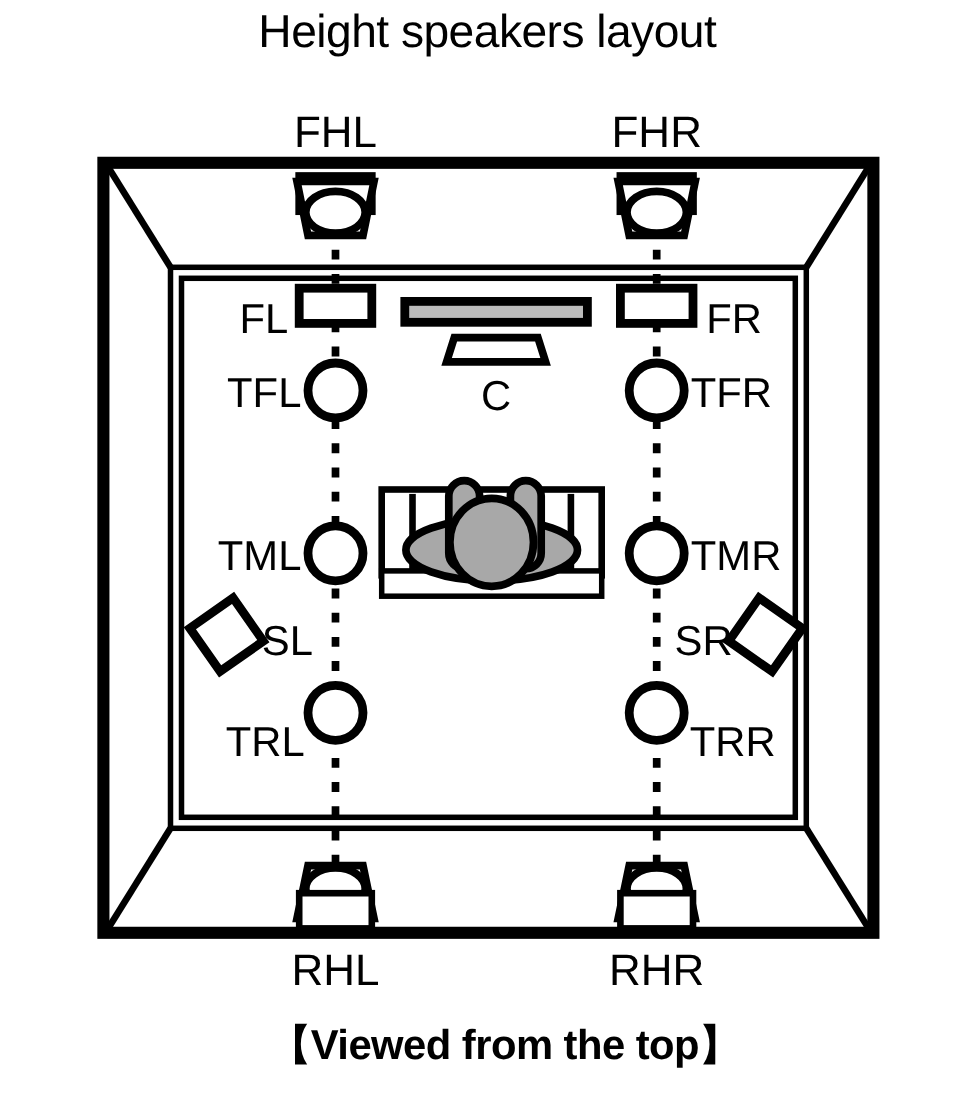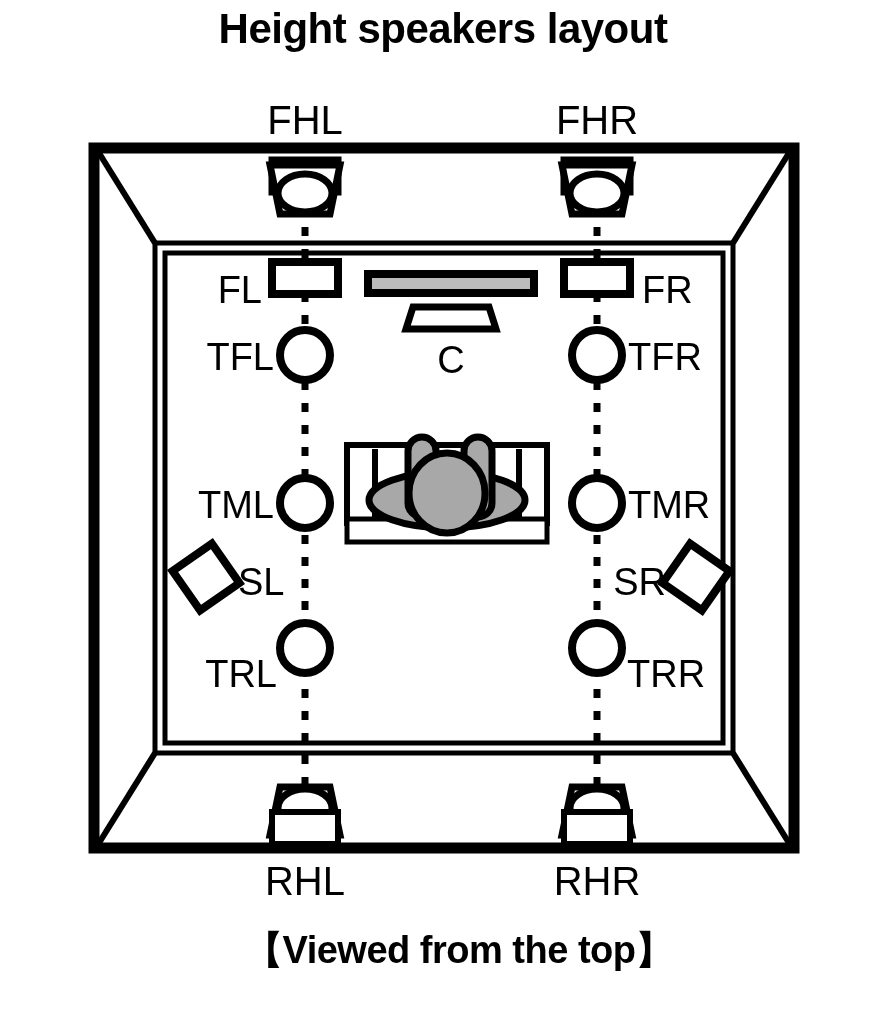--- a/index.html
+++ b/index.html
@@ -21,21 +21,21 @@
     width: 886px;
     height: 1013px;
   }
   .title {
     position: absolute;
     left: 0;
     top: 6px;
     width: 886px;
     text-align: center;
     font-size: 42px;
-    font-weight: bold;
+    font-weight: normal;
     letter-spacing: -0.5px;
     line-height: 1.1;
   }
   .caption {
     position: absolute;
     left: 16px;
     top: 925px;
     width: 886px;
     text-align: center;
     font-size: 38px;

